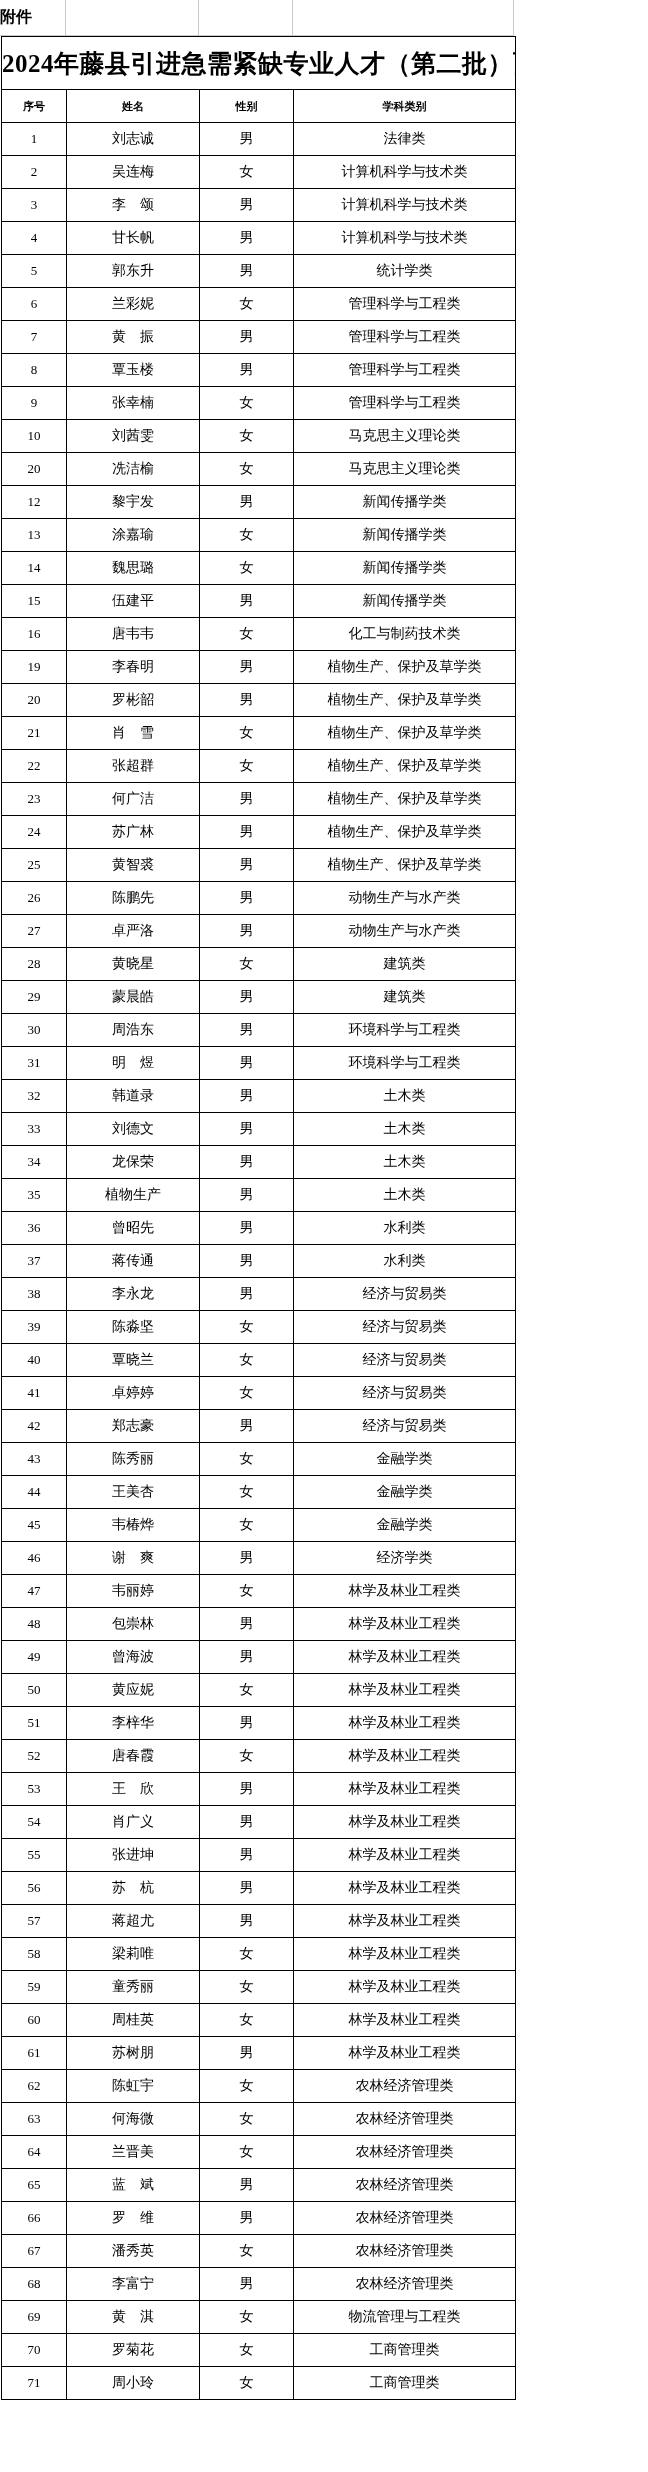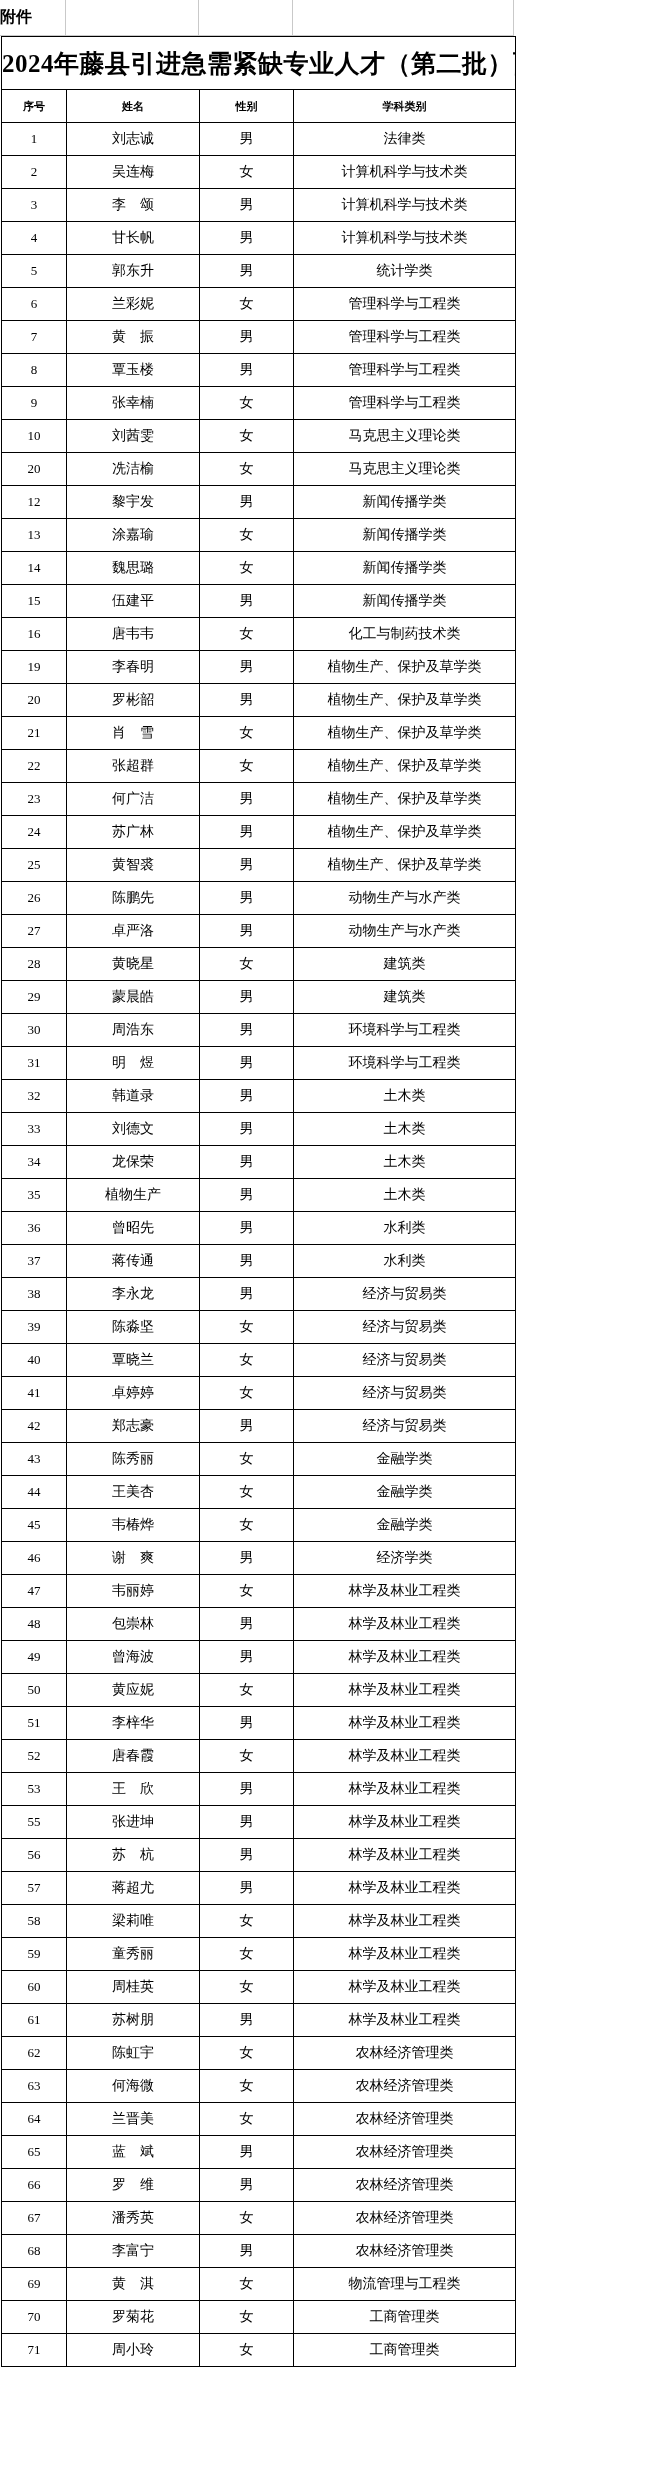--- a/index.html
+++ b/index.html
@@ -402,20 +402,26 @@
           <td class="c2">女</td>
           <td class="c3">林学及林业工程类</td>
         </tr>
         <tr class="data-row">
           <td class="c0">53</td>
           <td class="c1">王　欣</td>
           <td class="c2">男</td>
           <td class="c3">林学及林业工程类</td>
         </tr>
         <tr class="data-row">
+          <td class="c0">54</td>
+          <td class="c1">肖广义</td>
+          <td class="c2">男</td>
+          <td class="c3">林学及林业工程类</td>
+        </tr>
+        <tr class="data-row">
           <td class="c0">55</td>
           <td class="c1">张进坤</td>
           <td class="c2">男</td>
           <td class="c3">林学及林业工程类</td>
         </tr>
         <tr class="data-row">
           <td class="c0">56</td>
           <td class="c1">苏　杭</td>
           <td class="c2">男</td>
           <td class="c3">林学及林业工程类</td>

